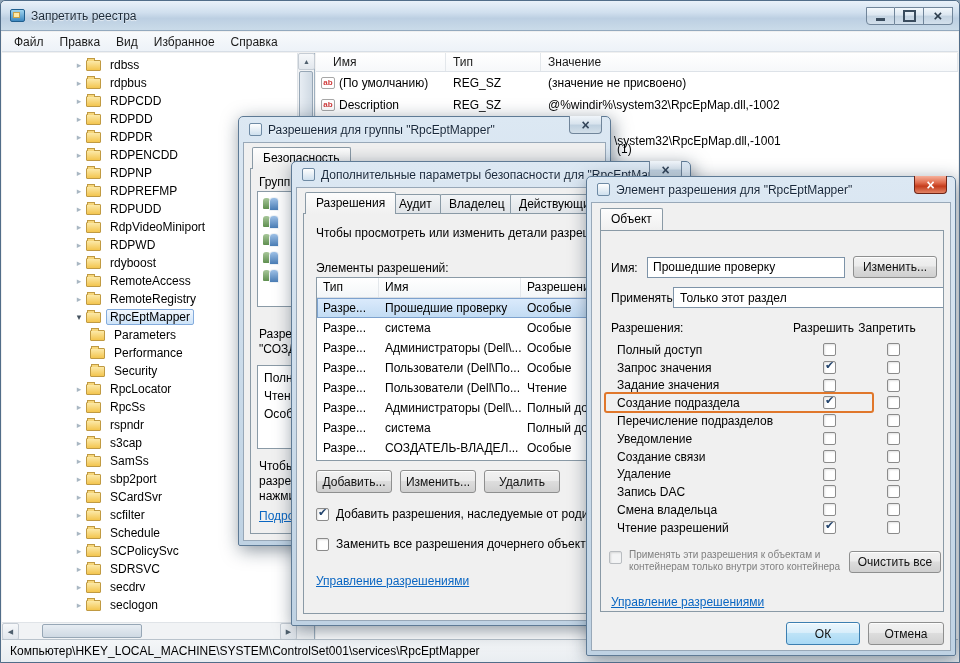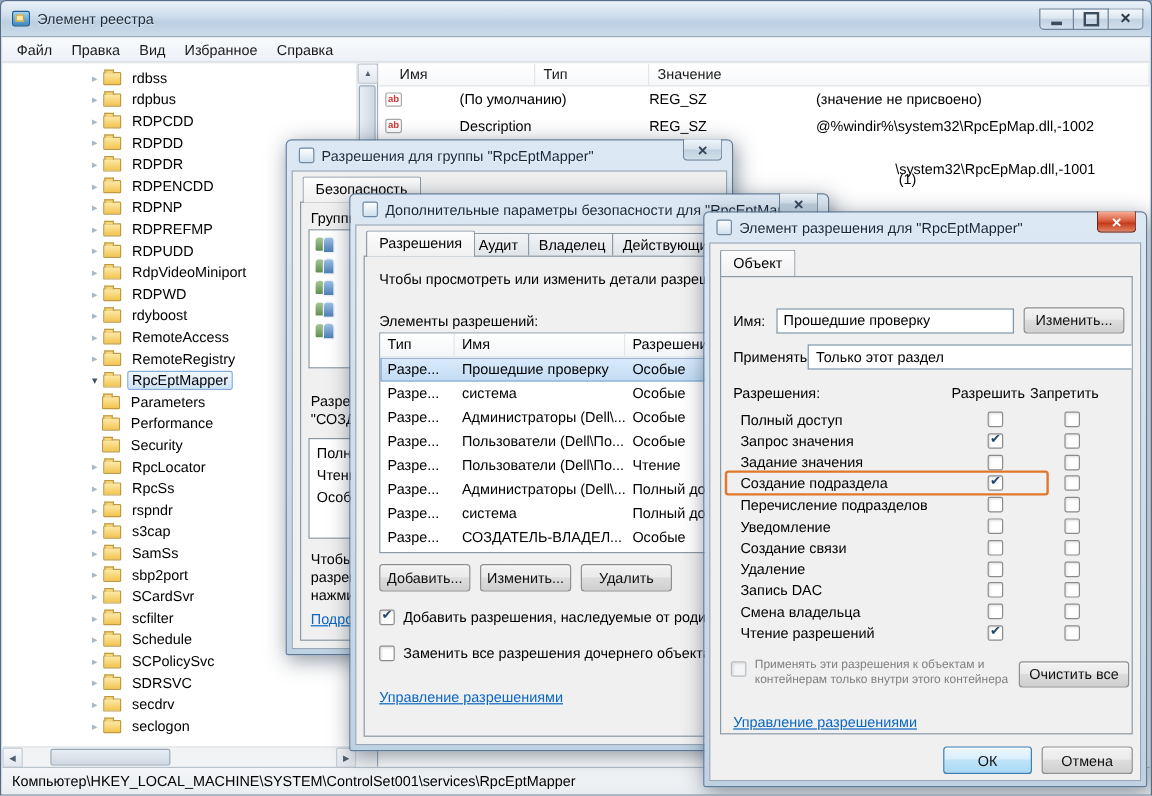--- a/index.html
+++ b/index.html
@@ -22,21 +22,21 @@
 
 
 .menubar { position:absolute; top:31px; left:1px; right:1px; height:20px; background:linear-gradient(#f8fafc,#edf2f8); border-bottom:1px solid #d7dee6; display:flex; align-items:center; padding-left:4px;text-align:right; }
 .menu-item { padding:2px 8px; color:#1a1a1a; }
 
 
 .tree-panel { position:absolute; top:52px; left:1px; width:313px; bottom:23px; background:#fff; border-right:1px solid #9eb0bf; }
 .tree { position:absolute; top:0; left:0; right:17px; bottom:17px; overflow:hidden; padding-top:3px; }
 .tree-row { display:flex; align-items:center; height:18px; white-space:nowrap; }
 .tree-row.indent-1 { padding-left:70px; }
-.tree-row.indent-2 { padding-left:69px; }
+.tree-row.indent-2 { padding-left:54px;margin-left:20px; }
 .expander { width:14px; font-size:9px; color:#a9b7c3; text-align:center; }
 .expander::before { content:"▸"; }
 .tree-row.expanded .expander::before { content:"▾"; color:#44525e; }
 .tree-row.indent-2 .expander::before { content:""; }
 .folder { flex:0 0 15px; height:11px; background:linear-gradient(#fce9a8,#f3c54f); border:1px solid #c09a42; border-radius:1px; position:relative; margin-right:5px; }
 .folder::before { content:""; position:absolute; left:0; top:-3px; width:6px; height:2px; background:#f7d77b; border:1px solid #c09a42; border-bottom:none; }
 .tlabel { padding:0 3px; border:1px solid transparent; border-radius:2px; }
 .tree-row.selected .tlabel { background:linear-gradient(#f2f7fd,#cde3f8); border-color:#84acdd; }
 
 
@@ -51,21 +51,21 @@
 .thumb-v { position:absolute; left:1px; width:14px; top:18px; height:88px; background:linear-gradient(90deg,#e7edf3,#cfd9e3); border:1px solid #97a7b6; border-radius:2px; }
 .thumb-h { position:absolute; top:1px; height:14px; left:40px; width:100px; background:linear-gradient(#e7edf3,#cfd9e3); border:1px solid #97a7b6; border-radius:2px; }
 
 
 .list-panel { position:absolute; top:52px; left:315px; right:1px; bottom:23px; background:#fff; }
 .lheader { display:flex; height:19px; border-bottom:1px solid #dde2e8; background:linear-gradient(#fff,#f6f8fa); }
 .hcell { padding:2px 6px 0 7px; border-right:1px solid #e3e7eb; color:#1a1a1a; }
 .hc-name { flex:0 0 130px; padding-left:17px; }
 .hc-type { flex:0 0 95px; }
 .hc-value { flex:1; }
-.lrow { display:flex; align-items:center; height:22px;gap:44px; }
+.lrow { display:flex; align-items:center; height:22px; }
 .abicon { flex:0 0 14px; height:12px; margin:0 4px 0 5px; border:1px solid #a7a7a7; border-radius:2px; background:#fff; font-size:8px; font-weight:bold; color:#d03c3c; text-align:center; line-height:10px; }
 .abicon::before { content:"ab"; }
 .lname { flex:0 0 107px; white-space:nowrap; overflow:hidden; }
 .ltype { flex:0 0 95px; padding-left:7px; }
 .lvalue { flex:1; padding-left:7px; white-space:nowrap; overflow:hidden; }
 
 
 .statusbar { position:absolute; left:1px; right:1px; bottom:0; height:23px; background:linear-gradient(#f4f6f8,#e9edf1); border-top:1px solid #b9c3cc; display:flex; align-items:center; padding-left:8px; }
 
 
@@ -163,21 +163,21 @@
 #d3 .okbtn { position:absolute; left:194px; top:419px; width:74px; height:23px; }
 #d3 .cancelbtn { position:absolute; left:276px; top:419px; width:76px; height:23px; }
 </style>
 </head>
 <body>
 
 <div class="window">
 
   <div class="titlebar">
     <span class="reg-icon"></span>
-    <span class="wtitle">Элемент реестра</span>
+    <span class="wtitle">Запретить реестра</span>
     <span class="winbtns">
       <span class="winbtn glyph-min"></span>
       <span class="winbtn glyph-max"></span>
       <span class="winbtn glyph-close"></span>
     </span>
   </div>
 
   <div class="menubar">
 
   <span class="menu-item">Файл</span>

